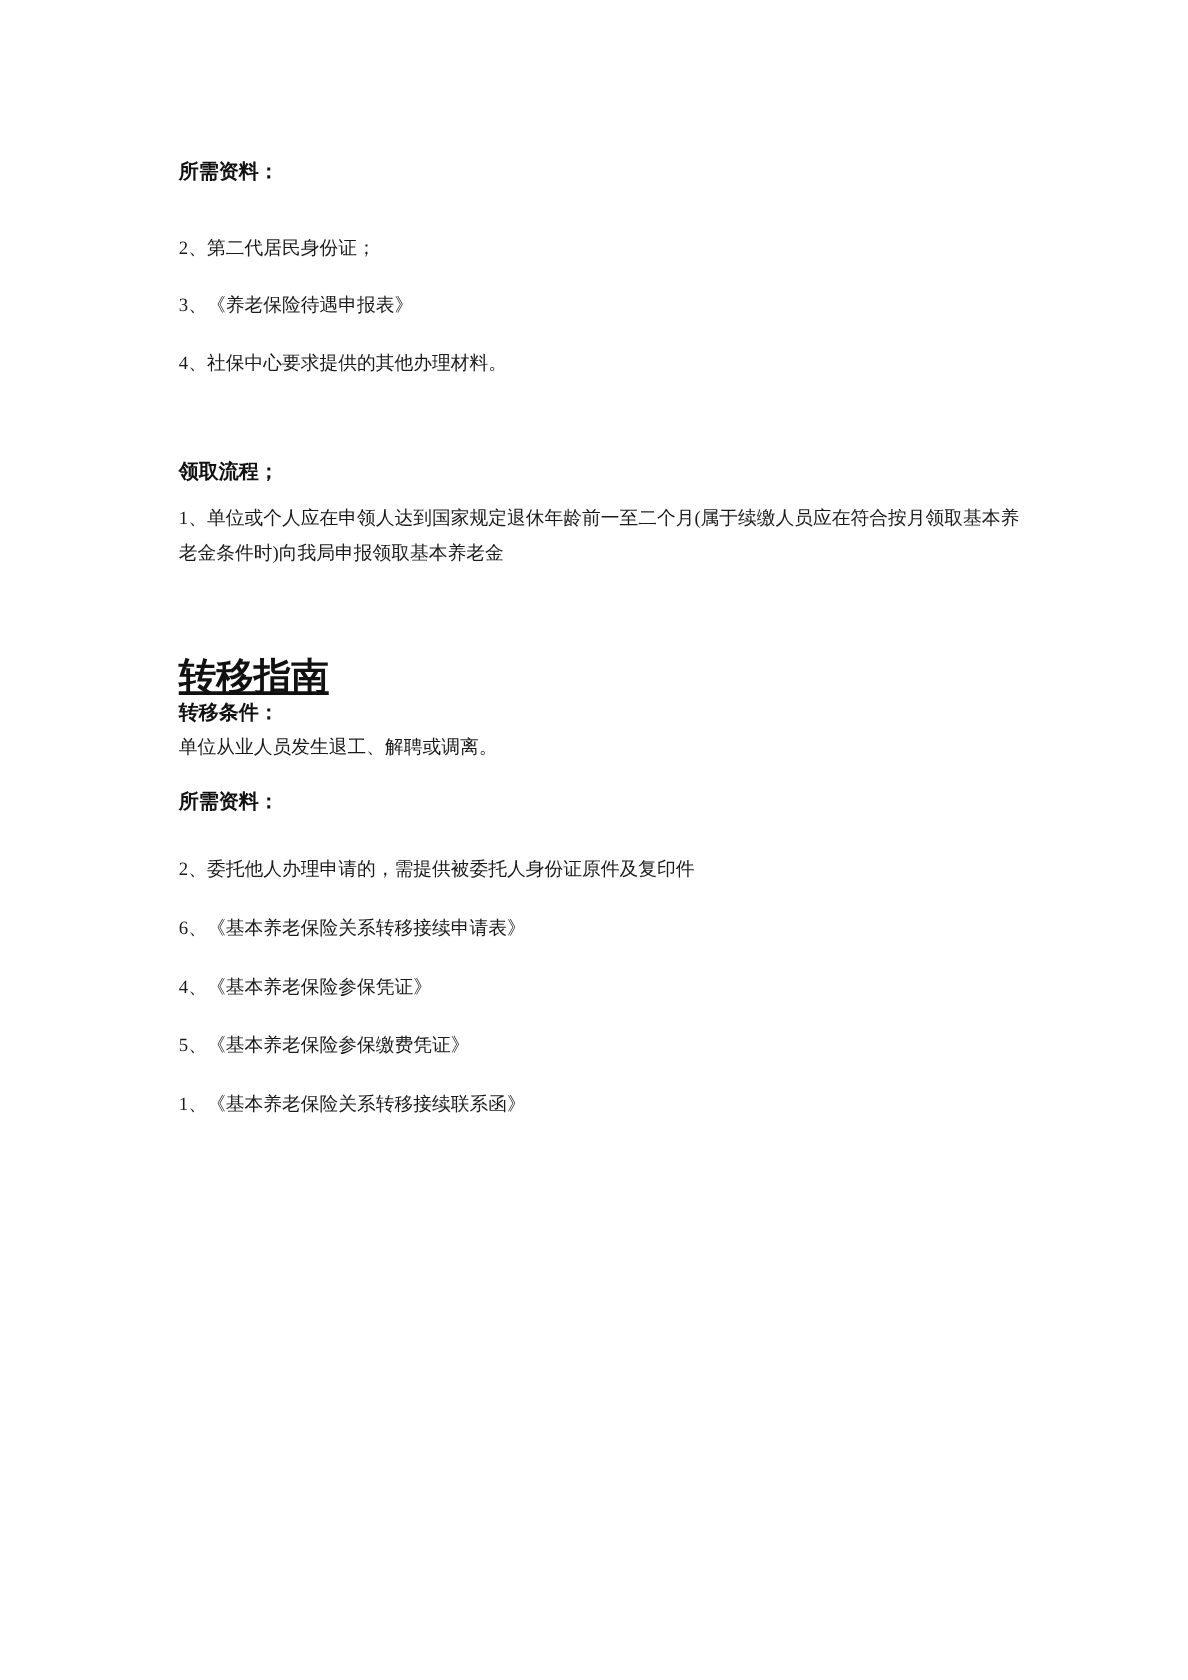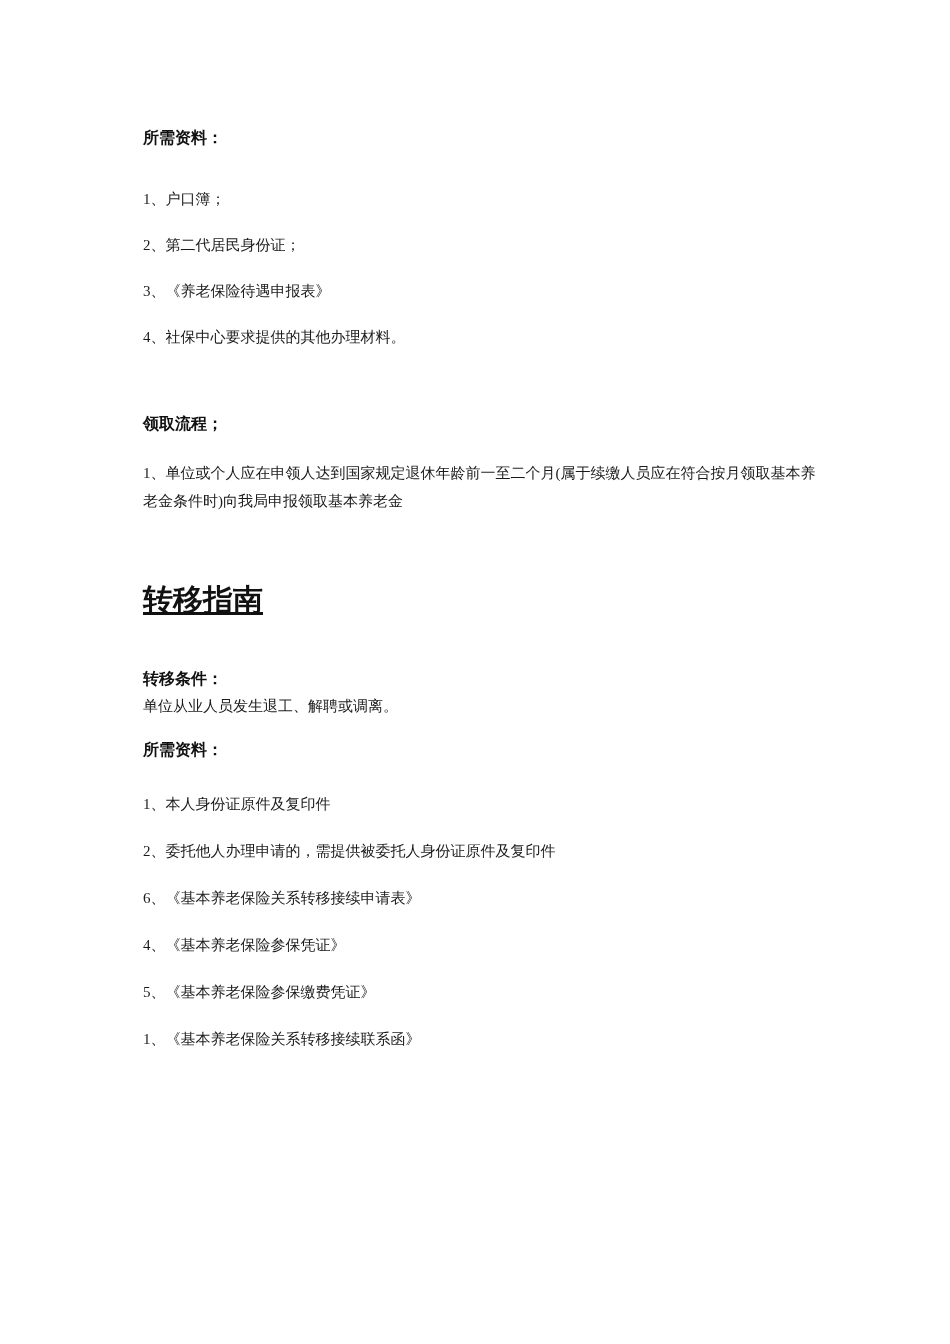--- a/index.html
+++ b/index.html
@@ -30,63 +30,61 @@
     margin: 0;
     color: #111111;
   }
   .item, .body-line {
     font-size: 15px;
     line-height: 28px;
     margin: 0;
   }
   .s1-h { margin-bottom: 36px; }
   .s1 .item { margin-bottom: 18px; }
-  .s2-h { margin-top: 62px; margin-bottom: 24px; }
+  .s2-h { margin-top: 62px; margin-bottom: 12px; }
   .s2 .item { margin-bottom: 19px; }
   .doc-title {
     font-size: 30px;
     font-weight: bold;
     line-height: 30px;
     margin: 70px 0 0 0;
     text-decoration: underline;
     color: #111111;
   }
-  .s3-h { margin-top: 50px; line-height: 27px; margin-bottom: 0; }
+  .s3-h { line-height: 27px; margin-bottom: 0; }
   .s4-h { margin-top: 19px; margin-bottom: 29px; }
   .s4 .item { margin-bottom: 19px; }
 </style>
 </head>
 <body>
 
 <div class="page">
   <div class="content">
 
     <section class="s1">
       <h3 class="sec-heading s1-h">所需资料：</h3>
-      <p class="item">1、户口簿；</p>
       <p class="item">2、第二代居民身份证；</p>
       <p class="item">3、《养老保险待遇申报表》</p>
       <p class="item">4、社保中心要求提供的其他办理材料。</p>
     </section>
 
     <section class="s2">
       <h3 class="sec-heading s2-h">领取流程；</h3>
       <p class="item">1、单位或个人应在申领人达到国家规定退休年龄前一至二个月(属于续缴人员应在符合按月领取基本养老金条件时)向我局申报领取基本养老金</p>
     </section>
 
     <h1 class="doc-title">转移指南</h1>
 
     <section class="s3">
       <h3 class="sec-heading s3-h">转移条件：</h3>
       <p class="body-line">单位从业人员发生退工、解聘或调离。</p>
     </section>
 
     <section class="s4">
       <h3 class="sec-heading s4-h">所需资料：</h3>
-      <p class="item">1、本人身份证原件及复印件</p>
       <p class="item">2、委托他人办理申请的，需提供被委托人身份证原件及复印件</p>
       <p class="item">6、《基本养老保险关系转移接续申请表》</p>
       <p class="item">4、《基本养老保险参保凭证》</p>
       <p class="item">5、《基本养老保险参保缴费凭证》</p>
       <p class="item">1、《基本养老保险关系转移接续联系函》</p>
     </section>
 
   </div>
 </div>
 

